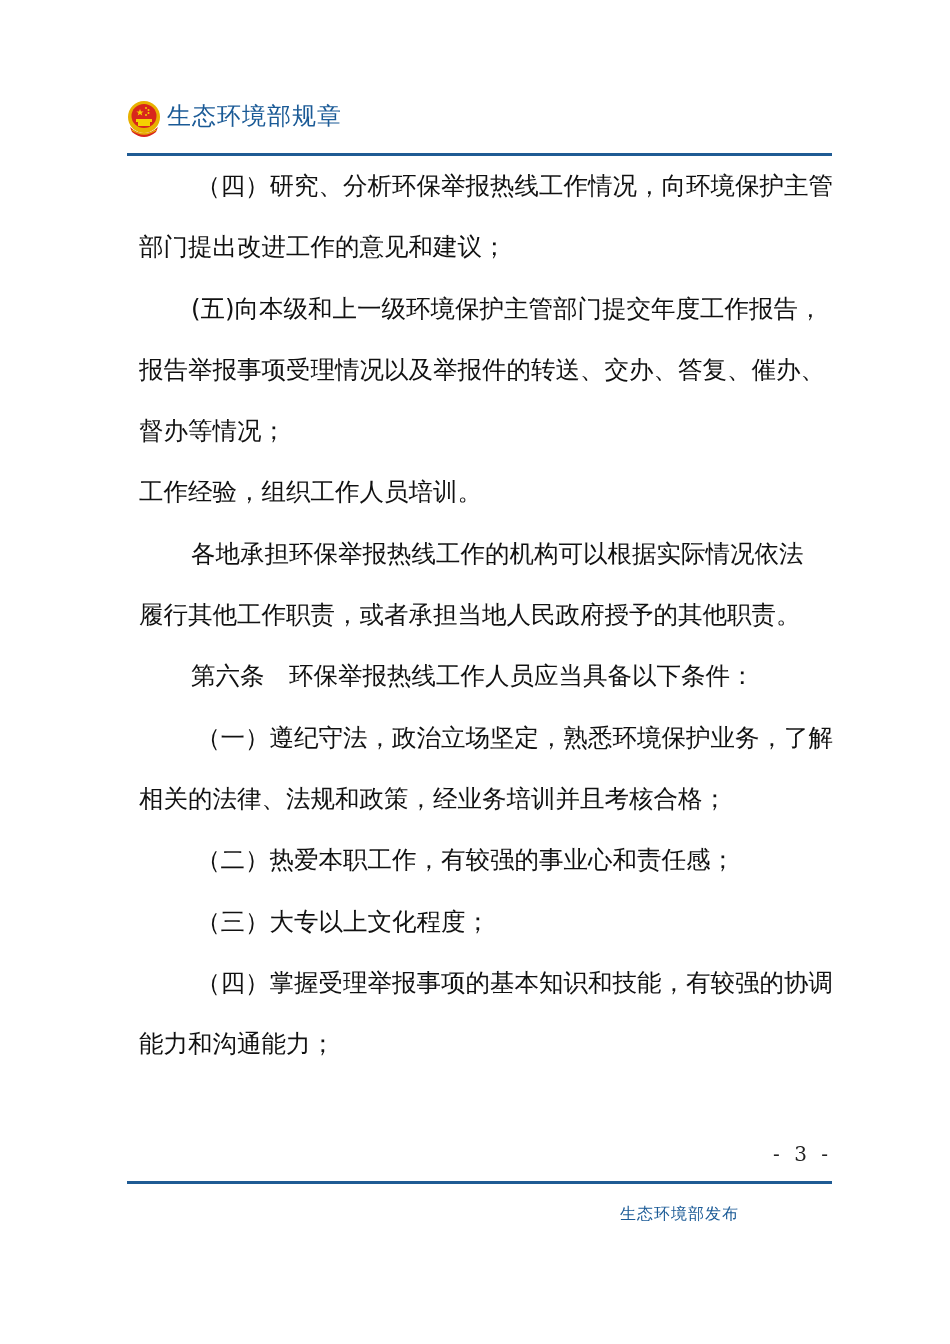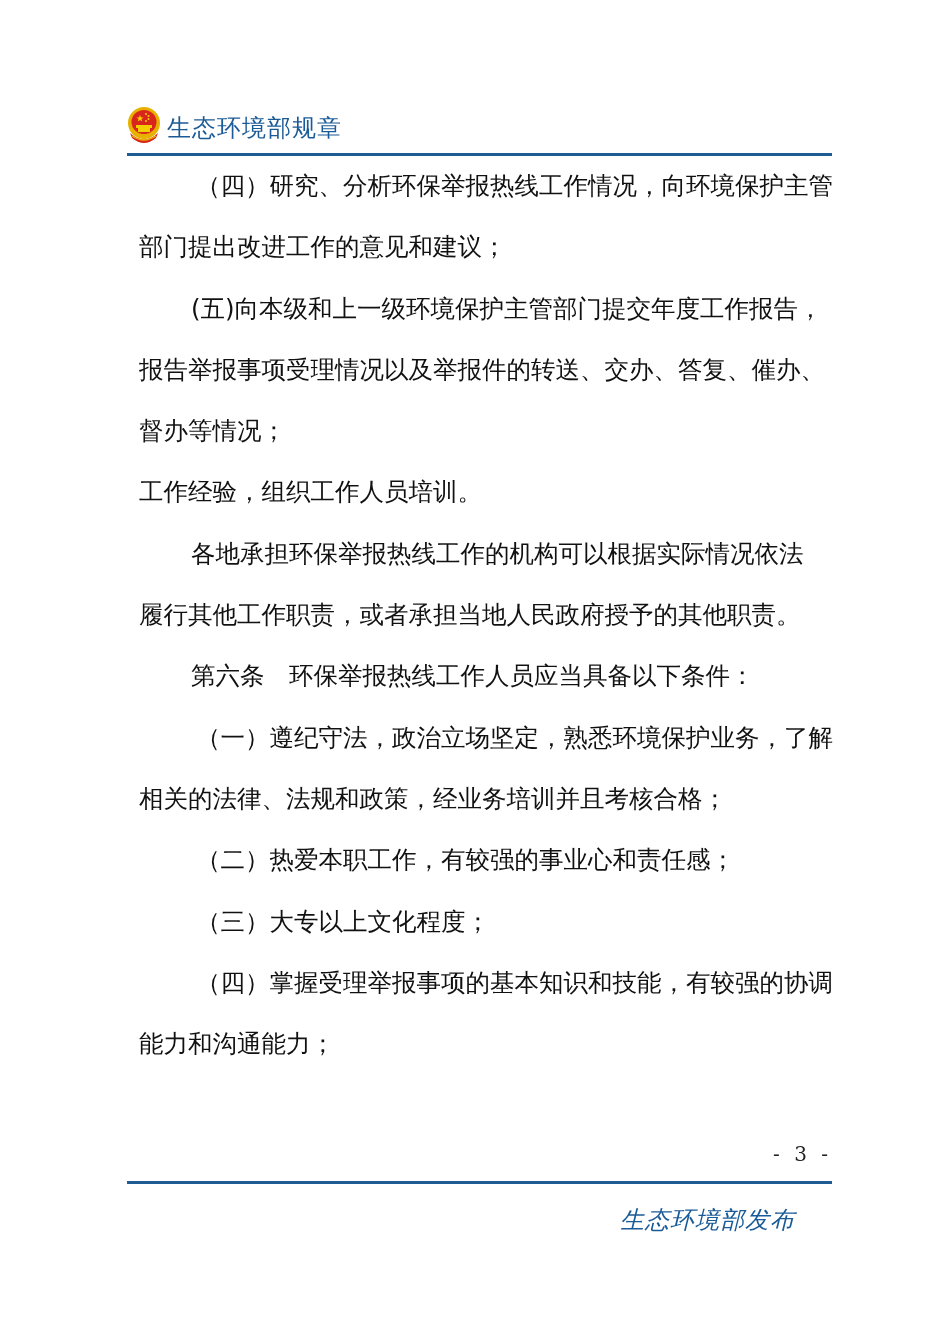--- a/index.html
+++ b/index.html
@@ -1,30 +1,30 @@
 <!DOCTYPE html>
 <html><head>
   <meta charset="utf-8">
   <style>
     html, body { margin: 0; padding: 0; background: #ffffff; }
     body { width: 950px; height: 1344px; position: relative; overflow: hidden;
            font-family: "DejaVu Sans", "Liberation Sans", sans-serif; color: #111; }
-    .header { position: absolute; left: 127px; top: 100px; height: 44px; display: flex; align-items: flex-end; }
+    .header { position: absolute; left: 127px; top: 100px; height: 44px; display: flex; align-items: flex-start; }
     .emblem { width: 34px; height: 38px; position: relative; margin-right: 6px; }
     .emblem svg { width: 34px; height: 38px; display: block; }
     .header-title { font-size: 24px; color: #1a5a96; letter-spacing: 1px; font-weight: 500; }
     .rule { position: absolute; left: 127px; width: 705px; height: 3px; background: #1f5b94; }
     .rule.top { top: 153px; }
     .rule.bottom { top: 1181px; }
     .content { position: absolute; left: 127px; top: 155px; width: 705px; margin-left: 12px; }
     .line { height: 61.3px; line-height: 61.3px; font-size: 24.5px; white-space: nowrap; overflow: visible; color: #111; }
     .indent { padding-left: 52px; }
     .indent2 { padding-left: 57px; }
     .pagenum { position: absolute; right: 118px; top: 1142px; font-family: "DejaVu Serif", "Liberation Serif", serif; font-size: 20px; color: #222; letter-spacing: 4px; }
-    .footer-text { position: absolute; left: 620px; top: 1204px; font-size: 24px; color: #1a5a96; letter-spacing: 1px; font-style: italic; }
+    .footer-text { position: absolute; left: 620px; top: 1204px; font-size: 16px; color: #1a5a96; letter-spacing: 1px; }
   </style>
 </head>
 <body>
 
 <div class="header">
   <div class="emblem">
     <svg viewBox="0 0 34 38">
       <ellipse cx="17" cy="17" rx="16" ry="16" fill="#e8b100"></ellipse>
       <ellipse cx="17" cy="16" rx="12.5" ry="12" fill="#d8261c"></ellipse>
       <polygon points="13,9 14,11.5 16.6,11.5 14.5,13 15.3,15.5 13,14 10.7,15.5 11.5,13 9.4,11.5 12,11.5" fill="#f5d000"></polygon>

